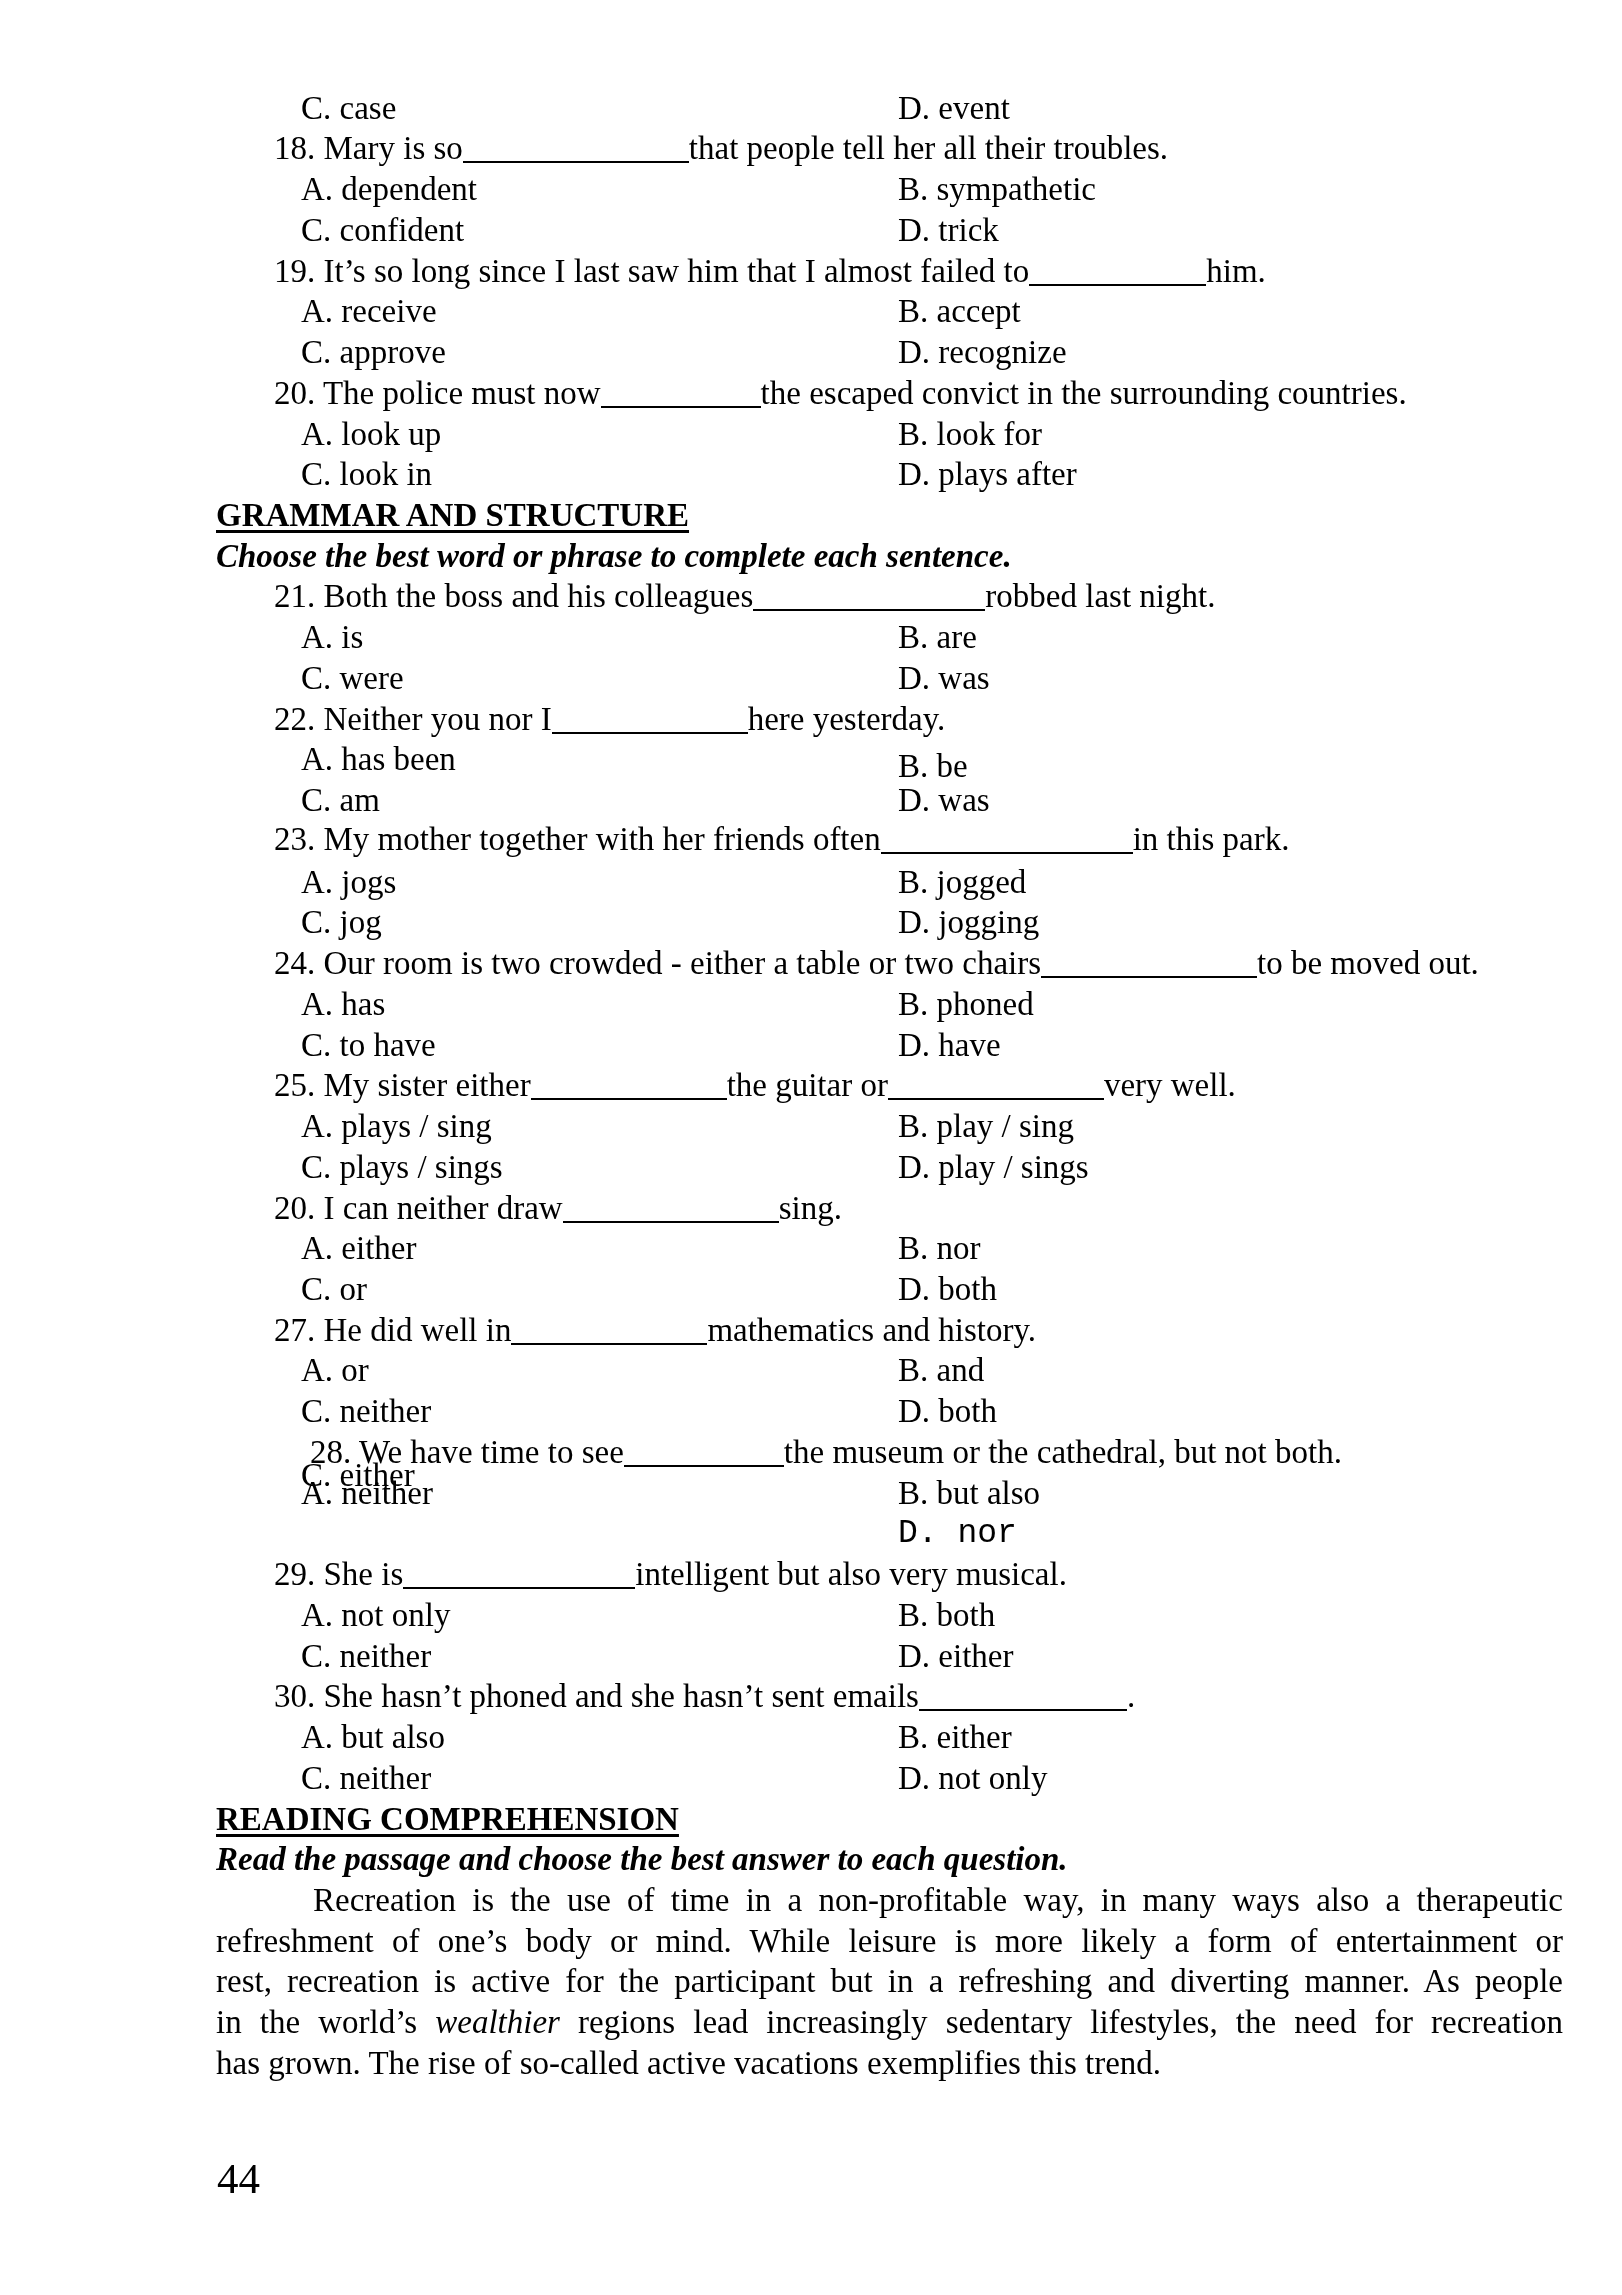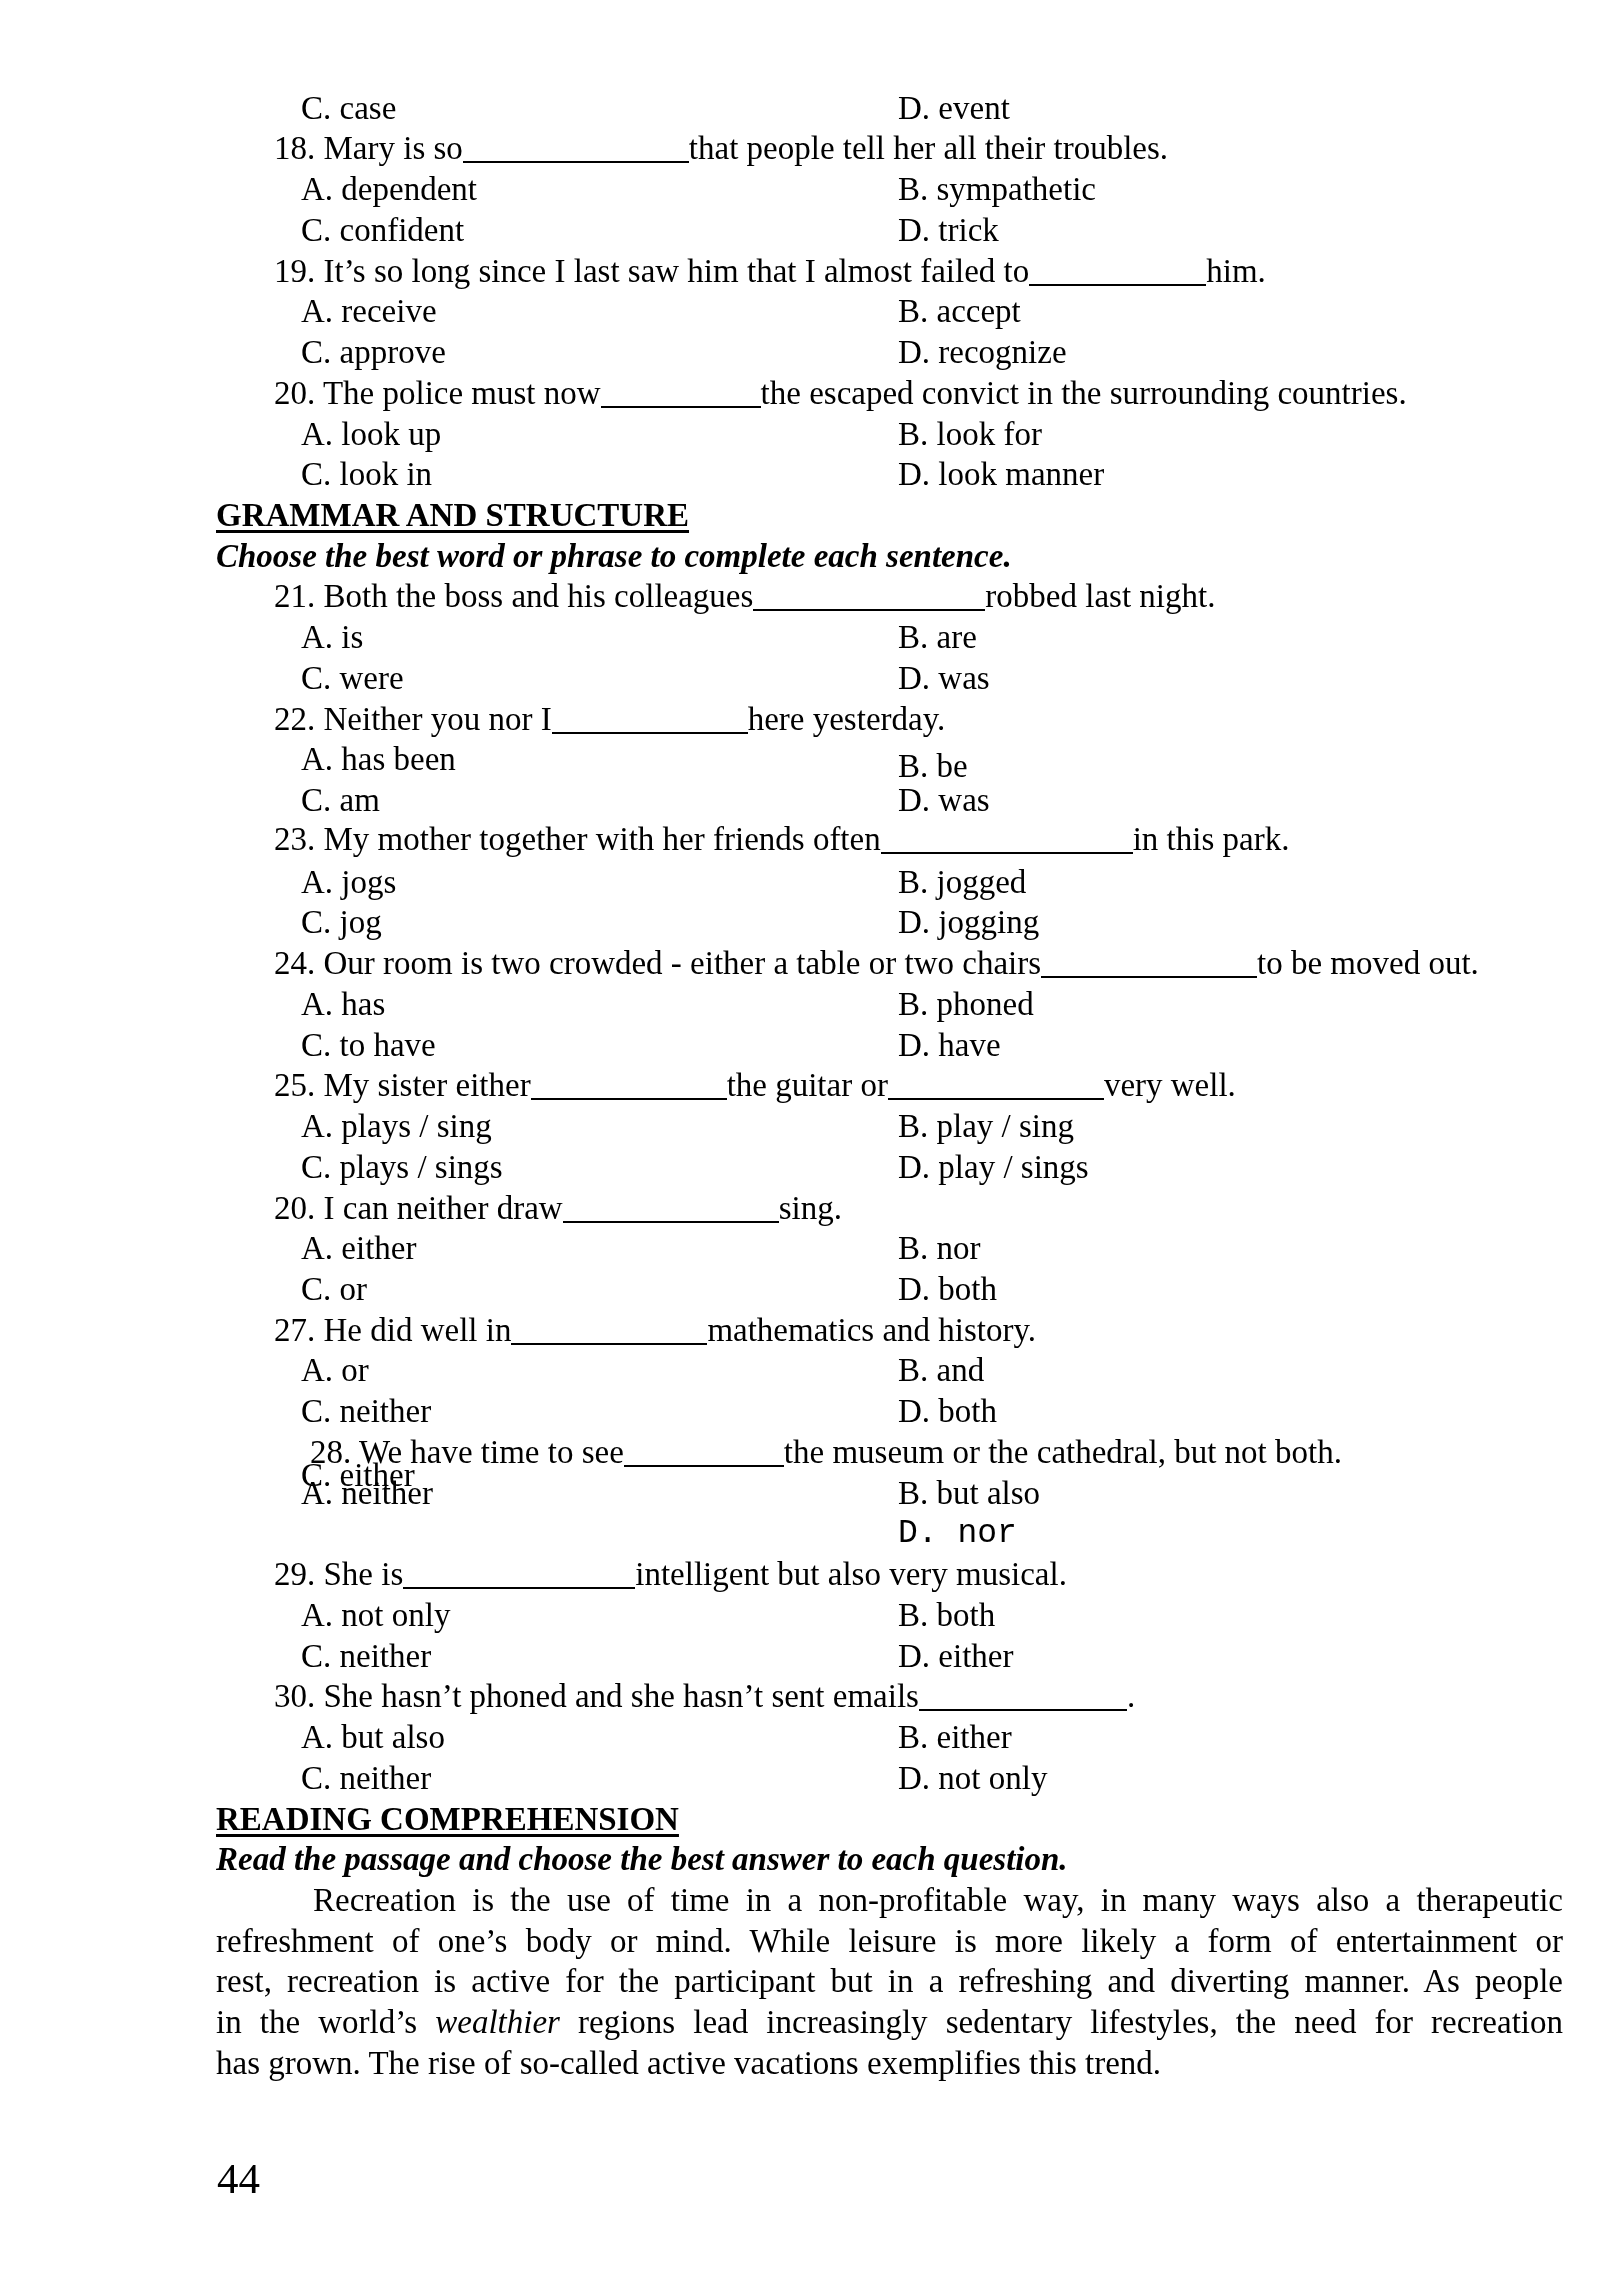--- a/index.html
+++ b/index.html
@@ -31,21 +31,21 @@
     <div class="line opt-b" style="top: 210px;">D. trick</div>
     <div class="line q" style="top: 251px;"><span>19. It’s so long since I last saw him that I almost failed to</span><span class="blank" style="width: 177px;"></span><span>him.</span></div>
     <div class="line opt-a" style="top: 291px;">A. receive</div>
     <div class="line opt-b" style="top: 291px;">B. accept</div>
     <div class="line opt-a" style="top: 332px;">C. approve</div>
     <div class="line opt-b" style="top: 332px;">D. recognize</div>
     <div class="line q" style="top: 373px;"><span>20. The police must now</span><span class="blank" style="width: 160px;"></span><span>the escaped convict in the surrounding countries.</span></div>
     <div class="line opt-a" style="top: 414px;">A. look up</div>
     <div class="line opt-b" style="top: 414px;">B. look for</div>
     <div class="line opt-a" style="top: 454px;">C. look in</div>
-    <div class="line opt-b" style="top: 454px;">D. look manner</div>
+    <div class="line opt-b" style="top: 454px;">D. plays after</div>
     <div class="line heading" style="top: 495px;">GRAMMAR AND STRUCTURE</div>
     <div class="line instr" style="top: 536px;">Choose the best word or phrase to complete each sentence.</div>
     <div class="line q" style="top: 576px;"><span>21. Both the boss and his colleagues</span><span class="blank" style="width: 232px;"></span><span>robbed last night.</span></div>
     <div class="line opt-a" style="top: 617px;">A. is</div>
     <div class="line opt-b" style="top: 617px;">B. are</div>
     <div class="line opt-a" style="top: 658px;">C. were</div>
     <div class="line opt-b" style="top: 658px;">D. was</div>
     <div class="line q" style="top: 699px;"><span>22. Neither you nor I</span><span class="blank" style="width: 196px;"></span><span>here yesterday.</span></div>
     <div class="line opt-a" style="top: 739px;">A. has been</div>
     <div class="line opt-b" style="top: 733px; margin-top: 13px;">B. be</div>

